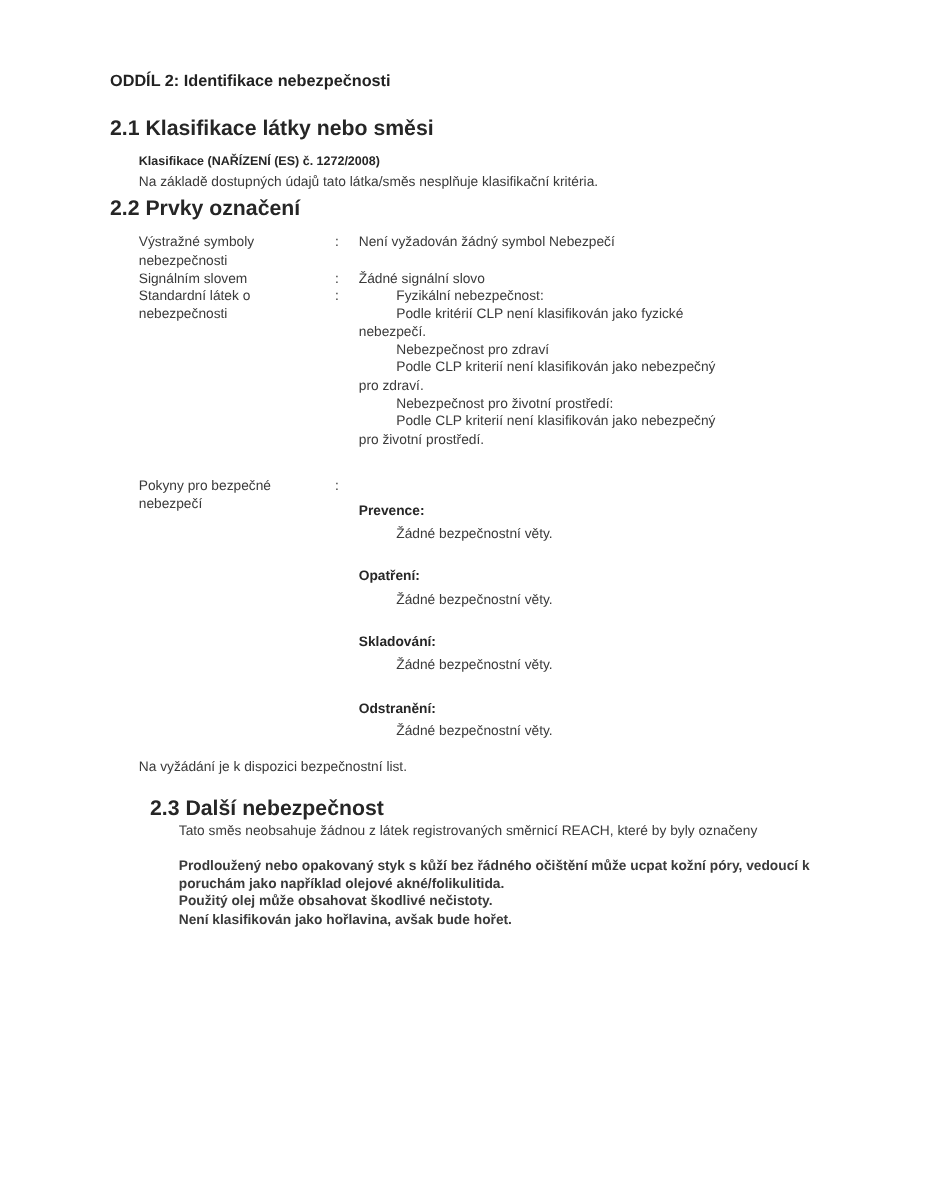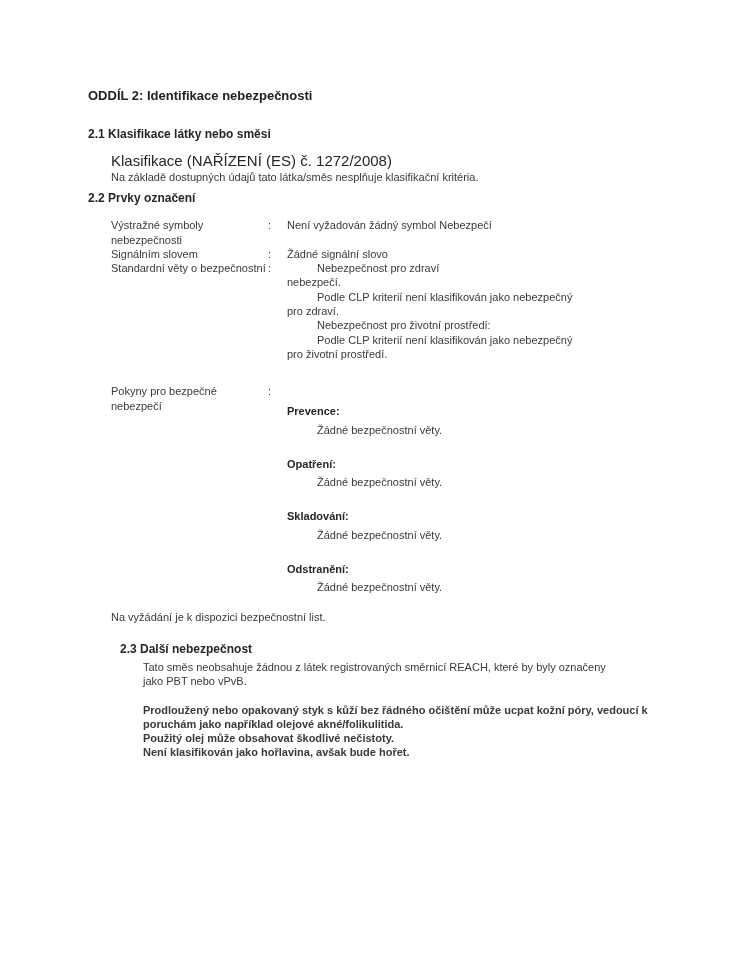--- a/index.html
+++ b/index.html
@@ -10,40 +10,40 @@
     font-family: "Liberation Sans", "DejaVu Sans", sans-serif;
     font-size: 11px;
     line-height: 14.3px;
     color: #3a3a3a;
     overflow: hidden;
   }
   .page {
     width: 740px;
     height: 958px;
     background: #ffffff;
-    padding: 88px 84px 0 88px;
+    padding: 57px 84px 0 88px;
   }
   .h1 {
     font-size: 13px;
     line-height: 15px;
     font-weight: bold;
     color: #222222;
     margin-bottom: 24px;
   }
   .h2 {
-    font-size: 12px;
+    font-size: 17px;
     line-height: 14px;
     font-weight: bold;
     color: #262626;
     margin-bottom: 13px;
   }
   .h3 {
-    font-size: 15px;
+    font-size: 10px;
     line-height: 14px;
-    font-weight: normal;
+    font-weight: bold;
     color: #262626;
     margin-bottom: 2px;
   }
   .indent { margin-left: 23px; }
   .body-line { color: #3a3a3a; }
   .mb7  { margin-bottom: 7px; }
 
   .def-row { display: flex; align-items: flex-start; }
   .def-label { width: 157px; flex: 0 0 157px; }
   .def-colon { width: 19px;  flex: 0 0 19px; }
@@ -90,25 +90,27 @@
       <div class="def-value">Není vyžadován žádný symbol Nebezpečí</div>
     </div>
 
     <div class="def-row">
       <div class="def-label">Signálním slovem</div>
       <div class="def-colon">:</div>
       <div class="def-value">Žádné signální slovo</div>
     </div>
 
     <div class="def-row">
-      <div class="def-label">Standardní věty o bezpečnostní</div>
+      <div class="def-label">Standardní látek o nebezpečnosti</div>
       <div class="def-colon">:</div>
       <div class="def-value">
+        <span class="vline ind">Fyzikální nebezpečnost:</span>
+        <span class="vline ind">Podle kritérií CLP není klasifikován jako fyzické</span>
+        <span class="vline">nebezpečí.</span>
         <span class="vline ind">Nebezpečnost pro zdraví</span>
-        <span class="vline">nebezpečí.</span>
         <span class="vline ind">Podle CLP kriterií není klasifikován jako nebezpečný</span>
         <span class="vline">pro zdraví.</span>
         <span class="vline ind">Nebezpečnost pro životní prostředí:</span>
         <span class="vline ind">Podle CLP kriterií není klasifikován jako nebezpečný</span>
         <span class="vline">pro životní prostředí.</span>
       </div>
     </div>
 
     <div class="def-row row-gap">
       <div class="def-label">Pokyny pro bezpečné nebezpečí</div>
@@ -134,21 +136,20 @@
     </div>
 
     <div class="note">Na vyžádání je k dispozici bezpečnostní list.</div>
   </div>
 
   <div class="s23">
     <div class="h2">2.3 Další nebezpečnost</div>
     <div class="indent">
       <div class="para">
         <div class="vline">Tato směs neobsahuje žádnou z látek registrovaných směrnicí REACH, které by byly označeny</div>
-        <div class="vline">jako PBT nebo vPvB.</div>
       </div>
       <div class="para">
         <div class="vline">Prodloužený nebo opakovaný styk s kůží bez řádného očištění může ucpat kožní póry, vedoucí k</div>
         <div class="vline">poruchám jako například olejové akné/folikulitida.</div>
         <div class="vline">Použitý olej může obsahovat škodlivé nečistoty.</div>
         <div class="vline">Není klasifikován jako hořlavina, avšak bude hořet.</div>
       </div>
     </div>
   </div>
 

